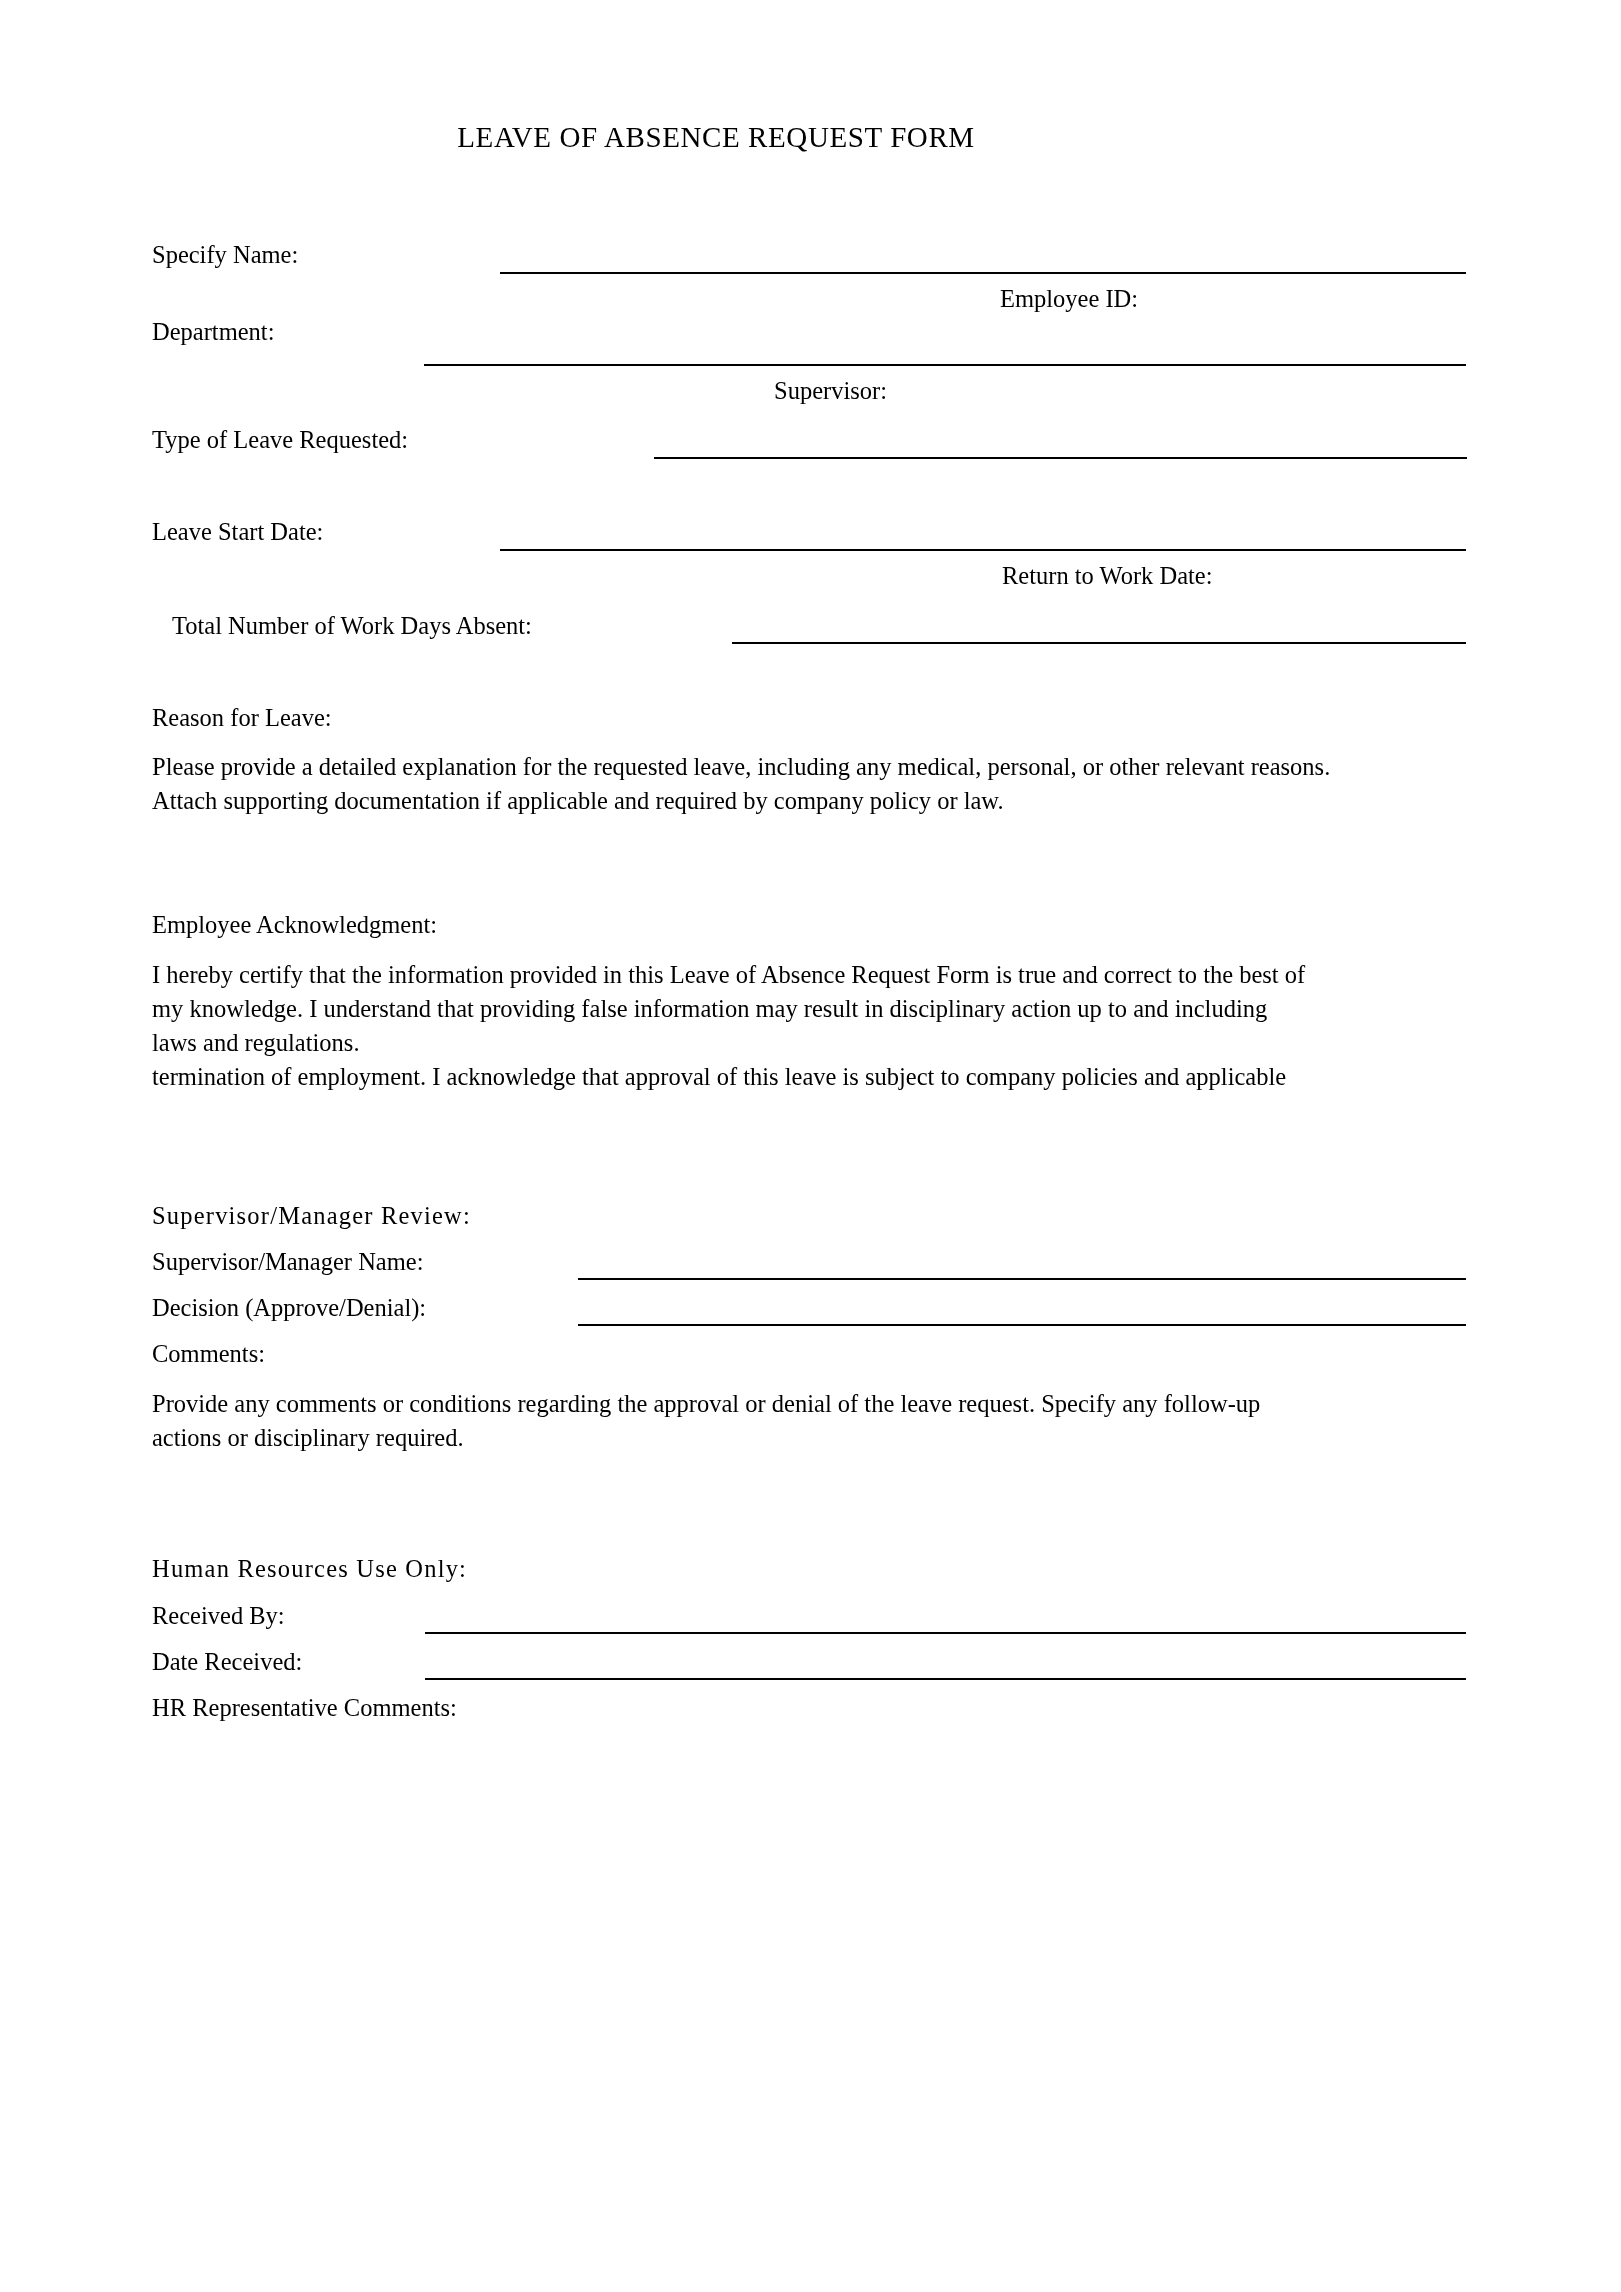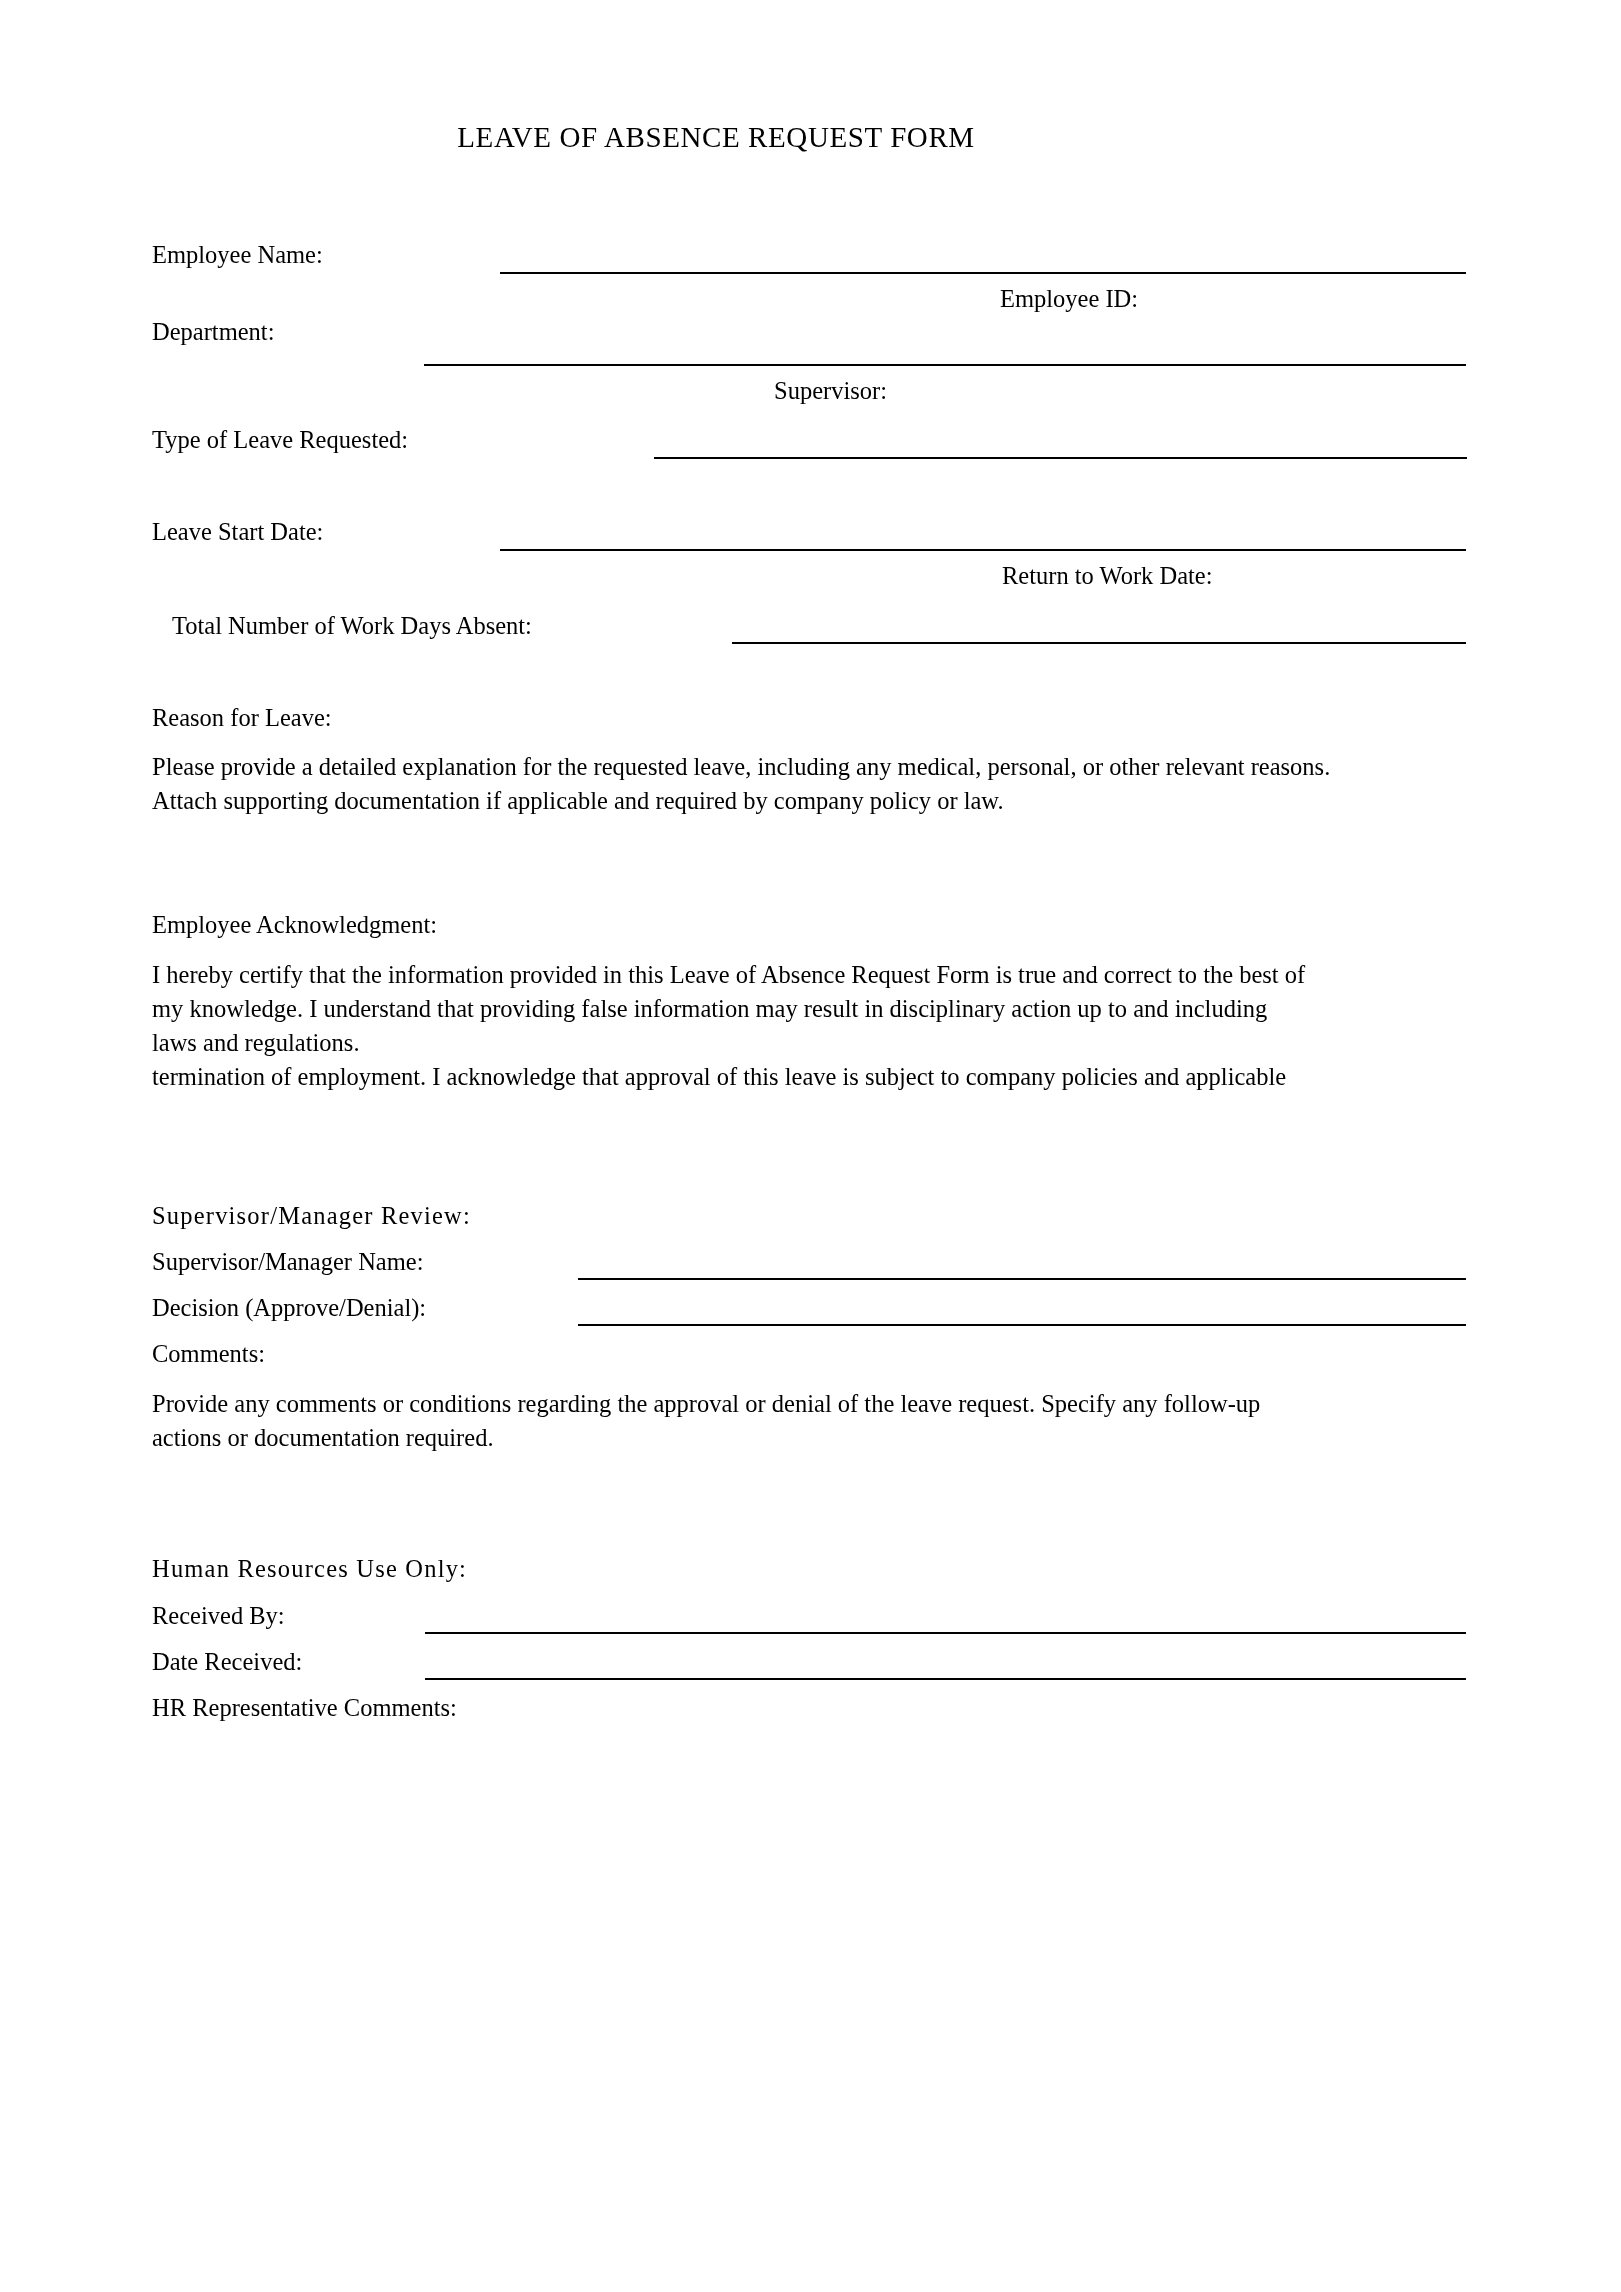--- a/index.html
+++ b/index.html
@@ -66,21 +66,21 @@
 
   .spaced { letter-spacing: 1.2px; }
 </style>
 </head>
 <body>
 
 <div class="page">
 
   <div class="doc-title">LEAVE OF ABSENCE REQUEST FORM</div>
 
-  <div class="row" style="top:243px;">Employee Name:</div>
+  <div class="row" style="top:243px;">Specify Name:</div>
   <div class="label-sec" style="left:1000px; top:243px;">Employee ID:</div>
   <div class="rule" style="left:500px; top:272px; width:966px;"></div>
 
   <div class="row" style="top:320px;">Department:</div>
   <div class="label-sec" style="left:774px; top:335px;">Supervisor:</div>
   <div class="rule" style="left:424px; top:364px; width:1042px;"></div>
 
   <div class="row" style="top:428px;">Type of Leave Requested:</div>
   <div class="rule" style="left:654px; top:457px; width:813px;"></div>
 
@@ -109,21 +109,21 @@
 
   <div class="row" style="top:1250px;">Supervisor/Manager Name:</div>
   <div class="rule" style="left:578px; top:1278px; width:888px;"></div>
 
   <div class="row" style="top:1296px;">Decision (Approve/Denial):</div>
   <div class="rule" style="left:578px; top:1324px; width:888px;"></div>
 
   <div class="row" style="top:1342px;">Comments:</div>
   <div class="para" style="top:1387px;">
     <span class="ln">Provide any comments or conditions regarding the approval or denial of the leave request. Specify any follow-up</span>
-    <span class="ln">actions or documentation required.</span>
+    <span class="ln">actions or disciplinary required.</span>
   </div>
 
   <div class="row spaced" style="top:1557px;">Human Resources Use Only:</div>
 
   <div class="row" style="top:1604px;">Received By:</div>
   <div class="rule" style="left:425px; top:1632px; width:1041px;"></div>
 
   <div class="row" style="top:1650px;">Date Received:</div>
   <div class="rule" style="left:425px; top:1678px; width:1041px;"></div>
 

